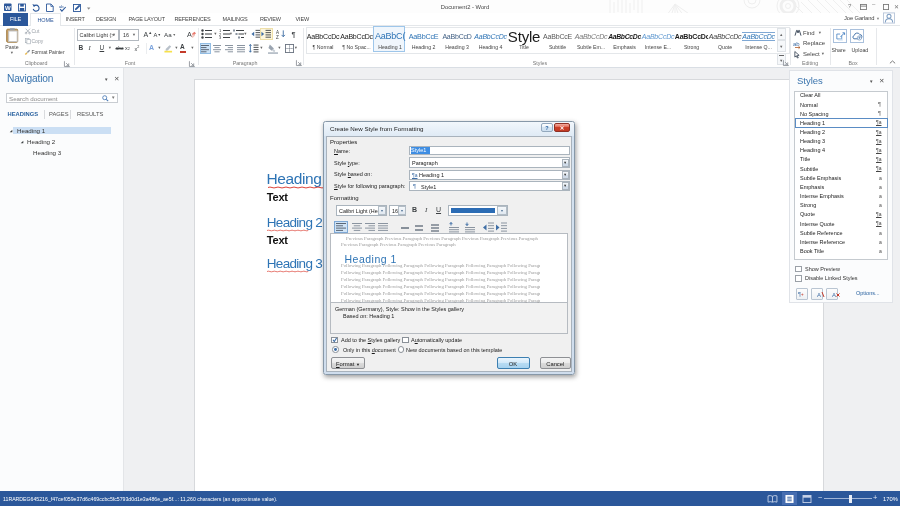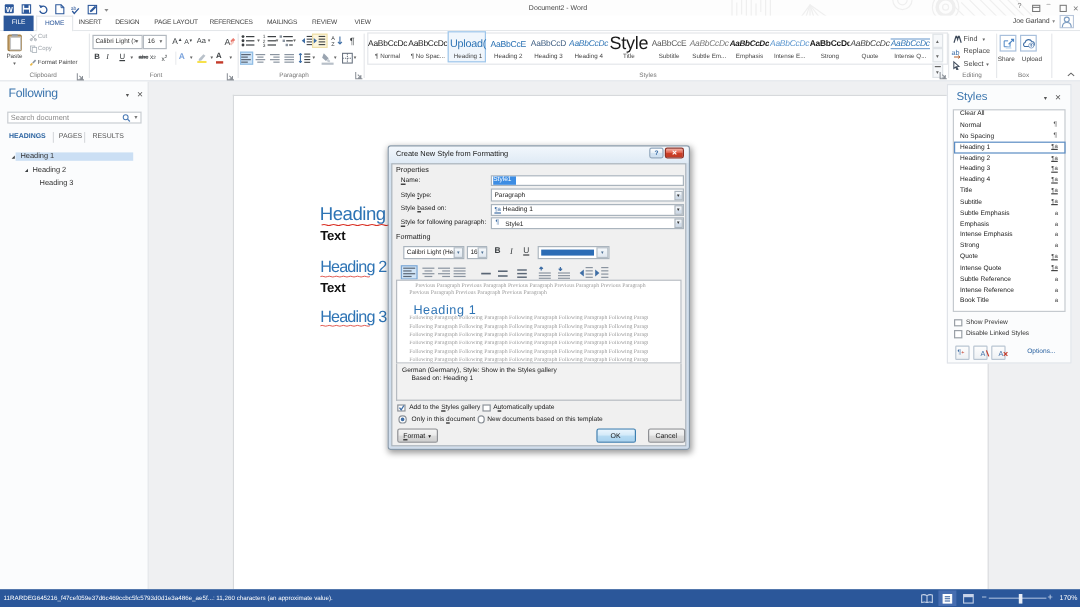--- a/index.html
+++ b/index.html
@@ -352,21 +352,21 @@
 <svg class="ic" style="left:889px;top:60px" width="7" height="4" viewBox="0 0 8 4">
     <path d="M1 3.5 L4 0.8 L7 3.5" stroke="#666" fill="none"></path>
   </svg>
 
 <div class="a" style="left:305.5px;top:26.5px;width:484px;height:27px;border:1px solid #e4e7ea"></div>
 <div class="a" style="left:306.3px;top:27.5px;width:33.5px;height:17px;font-size:7px;color:#1a1a1a;font-style:normal;font-weight:normal;text-align:center;line-height:17px;overflow:hidden;white-space:nowrap"><span style="letter-spacing:-0.2px;">AaBbCcDc</span></div>
 <div class="a" style="left:306.3px;top:43.5px;width:33.5px;font-size:5.2px;color:#444;text-align:center;overflow:hidden;white-space:nowrap">¶ Normal</div>
 <div class="a" style="left:339.8px;top:27.5px;width:33.5px;height:17px;font-size:7px;color:#1a1a1a;font-style:normal;font-weight:normal;text-align:center;line-height:17px;overflow:hidden;white-space:nowrap"><span style="letter-spacing:-0.2px;">AaBbCcDc</span></div>
 <div class="a" style="left:339.8px;top:43.5px;width:33.5px;font-size:5.2px;color:#444;text-align:center;overflow:hidden;white-space:nowrap">¶ No Spac...</div>
 <div class="a" style="left:373.3px;top:26px;width:31.5px;height:25.6px;background:#f0f6fc;border:1px solid #9ec6ea"></div>
-<div class="a" style="left:373.3px;top:27.5px;width:33.5px;height:17px;font-size:9px;color:#2e74b5;font-style:normal;font-weight:normal;text-align:center;line-height:17px;overflow:hidden;white-space:nowrap"><span style="letter-spacing:-0.2px;">Upload(</span></div>
+<div class="a" style="left:373.3px;top:27.5px;width:33.5px;height:17px;font-size:9px;color:#2e74b5;font-style:normal;font-weight:normal;text-align:center;line-height:17px;overflow:hidden;white-space:nowrap"><span style="letter-spacing:-0.2px;">AaBbC(</span></div>
 <div class="a" style="left:373.3px;top:43.5px;width:33.5px;font-size:5.2px;color:#444;text-align:center;overflow:hidden;white-space:nowrap">Heading 1</div>
 <div class="a" style="left:406.8px;top:27.5px;width:33.5px;height:17px;font-size:7.2px;color:#2e74b5;font-style:normal;font-weight:normal;text-align:center;line-height:17px;overflow:hidden;white-space:nowrap"><span style="letter-spacing:-0.2px;">AaBbCcE</span></div>
 <div class="a" style="left:406.8px;top:43.5px;width:33.5px;font-size:5.2px;color:#444;text-align:center;overflow:hidden;white-space:nowrap">Heading 2</div>
 <div class="a" style="left:440.3px;top:27.5px;width:33.5px;height:17px;font-size:7px;color:#3f5e82;font-style:normal;font-weight:normal;text-align:center;line-height:17px;overflow:hidden;white-space:nowrap"><span style="letter-spacing:-0.2px;">AaBbCcD</span></div>
 <div class="a" style="left:440.3px;top:43.5px;width:33.5px;font-size:5.2px;color:#444;text-align:center;overflow:hidden;white-space:nowrap">Heading 3</div>
 <div class="a" style="left:473.8px;top:27.5px;width:33.5px;height:17px;font-size:7px;color:#2e74b5;font-style:italic;font-weight:normal;text-align:center;line-height:17px;overflow:hidden;white-space:nowrap"><span style="letter-spacing:-0.2px;">AaBbCcDc</span></div>
 <div class="a" style="left:473.8px;top:43.5px;width:33.5px;font-size:5.2px;color:#444;text-align:center;overflow:hidden;white-space:nowrap">Heading 4</div>
 <div class="a" style="left:507.3px;top:27.5px;width:33.5px;height:17px;font-size:15px;color:#1a1a1a;font-style:normal;font-weight:normal;letter-spacing:-0.5px;text-align:center;line-height:17px;overflow:hidden;white-space:nowrap"><span style="letter-spacing:-0.2px;">Style</span></div>
 <div class="a" style="left:507.3px;top:43.5px;width:33.5px;font-size:5.2px;color:#444;text-align:center;overflow:hidden;white-space:nowrap">Title</div>
 <div class="a" style="left:540.8px;top:27.5px;width:33.5px;height:17px;font-size:7px;color:#595959;font-style:normal;font-weight:normal;text-align:center;line-height:17px;overflow:hidden;white-space:nowrap"><span style="letter-spacing:-0.2px;">AaBbCcE</span></div>
@@ -396,21 +396,21 @@
 <svg class="ic" style="left:267px;top:228.5px" width="42" height="3" viewBox="0 0 57 3">
     <path d="M0 1.5 q2 -0.9 4 0 t4 0 t4 0 t4 0 t4 0 t4 0 t4 0 t4 0 t4 0 t4 0 t4 0 t4 0 t4 0 t4 0" stroke="#d93025" fill="none" stroke-width="0.9"></path>
   </svg>
 <div class="a" style="left:266.8px;top:234.2px;font-size:11px;font-weight:600;color:#111;letter-spacing:-0.2px">Text</div>
 <div class="a" style="left:266.8px;top:255.7px;font-size:13.5px;color:#2e74b5;letter-spacing:-0.7px">Heading 3</div>
 <svg class="ic" style="left:267px;top:269.5px" width="42" height="3" viewBox="0 0 57 3">
     <path d="M0 1.5 q2 -0.9 4 0 t4 0 t4 0 t4 0 t4 0 t4 0 t4 0 t4 0 t4 0 t4 0 t4 0 t4 0 t4 0 t4 0" stroke="#d93025" fill="none" stroke-width="0.9"></path>
   </svg>
 
 <div class="a" style="left:0;top:68px;width:124px;height:423px;background:#fbfcfd;border-right:1px solid #e3e5e8"></div>
-<div class="a" style="left:7px;top:72.5px;font-size:10.2px;letter-spacing:-0.2px;color:#3a74ad">Following</div>
+<div class="a" style="left:7px;top:72.5px;font-size:10.2px;letter-spacing:-0.2px;color:#3a74ad">Navigation</div>
 <div class="a" style="left:104px;top:77px;font-size:4.5px;color:#555">▼</div>
 <div class="a" style="left:114px;top:75px;font-size:6.5px;color:#555">✕</div>
 <div class="a" style="left:6px;top:92.5px;width:112px;height:10.5px;background:#fff;border:1px solid #c9cdd2"></div>
 <div class="a" style="left:9px;top:94.5px;font-size:6.2px;color:#8a8a8a">Search document</div>
 <svg class="ic" style="left:102px;top:94.5px" width="7" height="7" viewBox="0 0 9 9">
     <circle cx="3.5" cy="3.5" r="2.6" fill="none" stroke="#4a7ab5" stroke-width="1.1"></circle>
     <line x1="5.5" y1="5.5" x2="8" y2="8" stroke="#4a7ab5" stroke-width="1.3"></line>
   </svg>
 <div class="a" style="left:111px;top:95px;font-size:4.5px;color:#777">▼</div>
 <div class="a" style="left:7.5px;top:111px;font-size:5.8px;font-weight:bold;color:#2a62a0">HEADINGS</div>

